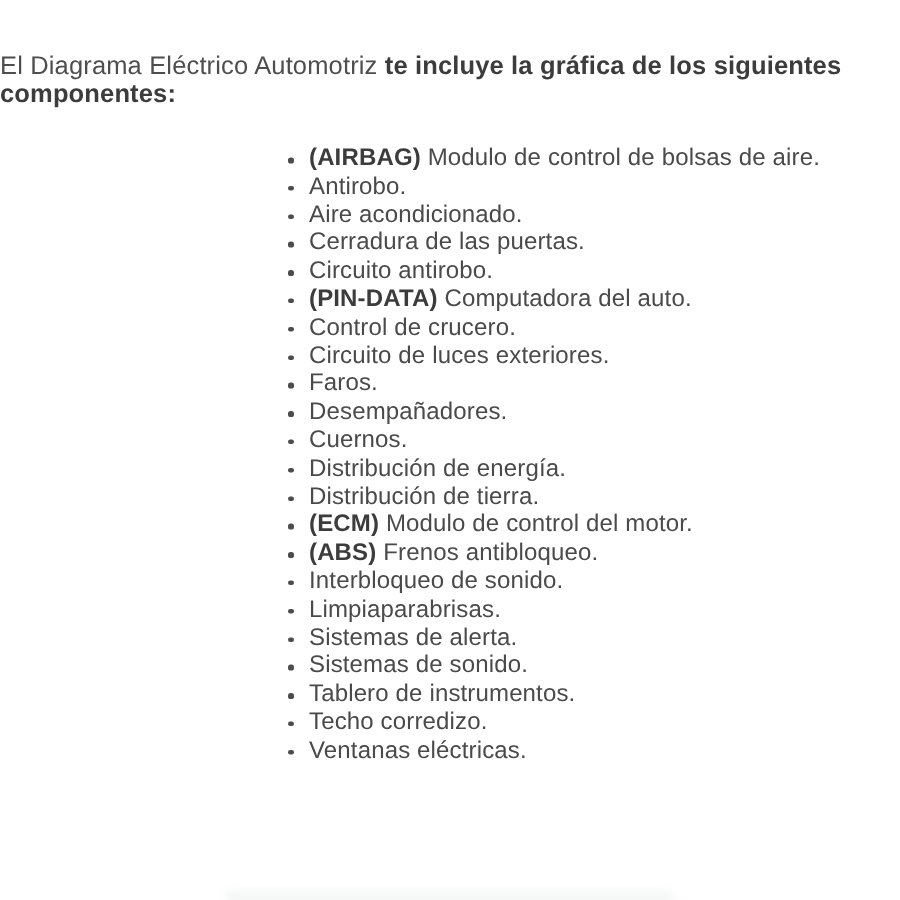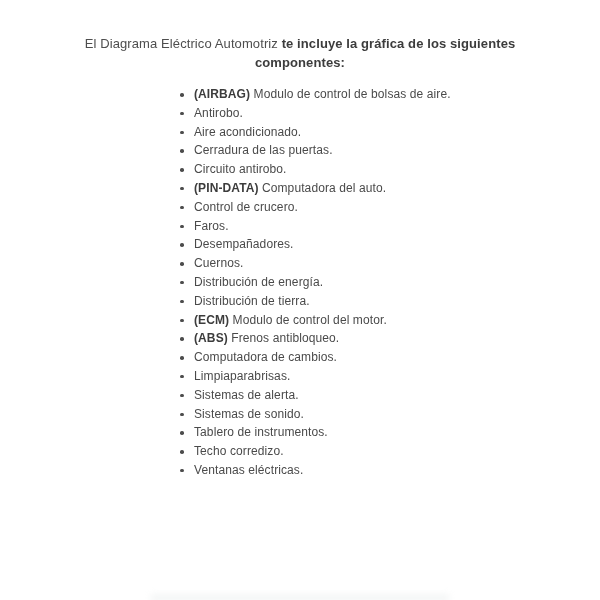--- a/index.html
+++ b/index.html
@@ -13,39 +13,39 @@
     font-family: "Liberation Sans", sans-serif;
     position: relative;
     overflow: hidden;
     -webkit-font-smoothing: antialiased;
   }
   .title {
     position: absolute;
     top: 35px;
     left: 0;
     right: 0;
-    text-align: center;
-    font-size: 13px;
+    text-align: left;
+    font-size: 17px;
     line-height: 18.5px;
     color: #4e4e4e;
     letter-spacing: 0.1px;
   }
   .title .bold,
   .title .line2 {
     font-weight: bold;
     color: #3c3c3c;
   }
   ul.components {
     position: absolute;
     top: 81px;
     left: 176px;
-    margin: 4px;
+    margin: 16px;
     padding: 0;
     list-style: none;
-    font-size: 12px;
+    font-size: 16px;
     color: #4a4a4a;
     letter-spacing: 0.1px;
   }
   ul.components li {
     position: relative;
     height: 18.8px;
     line-height: 18.8px;
     padding-left: 14px;
     white-space: nowrap;
   }
@@ -84,28 +84,29 @@
 </div>
 
 <ul class="components">
     <li><span class="code">(AIRBAG) </span><span>Modulo de control de bolsas de aire.</span></li>
     <li><span>Antirobo.</span></li>
     <li><span>Aire acondicionado.</span></li>
     <li><span>Cerradura de las puertas.</span></li>
     <li><span>Circuito antirobo.</span></li>
     <li><span class="code">(PIN-DATA) </span><span>Computadora del auto.</span></li>
     <li><span>Control de crucero.</span></li>
+    <li><span>Circuito de luces exteriores.</span></li>
     <li><span>Faros.</span></li>
     <li><span>Desempañadores.</span></li>
     <li><span>Cuernos.</span></li>
     <li><span>Distribución de energía.</span></li>
     <li><span>Distribución de tierra.</span></li>
     <li><span class="code">(ECM) </span><span>Modulo de control del motor.</span></li>
     <li><span class="code">(ABS) </span><span>Frenos antibloqueo.</span></li>
-    <li><span>Computadora de cambios.</span></li>
+    <li><span>Interbloqueo de sonido.</span></li>
     <li><span>Limpiaparabrisas.</span></li>
     <li><span>Sistemas de alerta.</span></li>
     <li><span>Sistemas de sonido.</span></li>
     <li><span>Tablero de instrumentos.</span></li>
     <li><span>Techo corredizo.</span></li>
     <li><span>Ventanas eléctricas.</span></li>
   </ul>
 
 <div class="bottom-smudge"></div>
 

